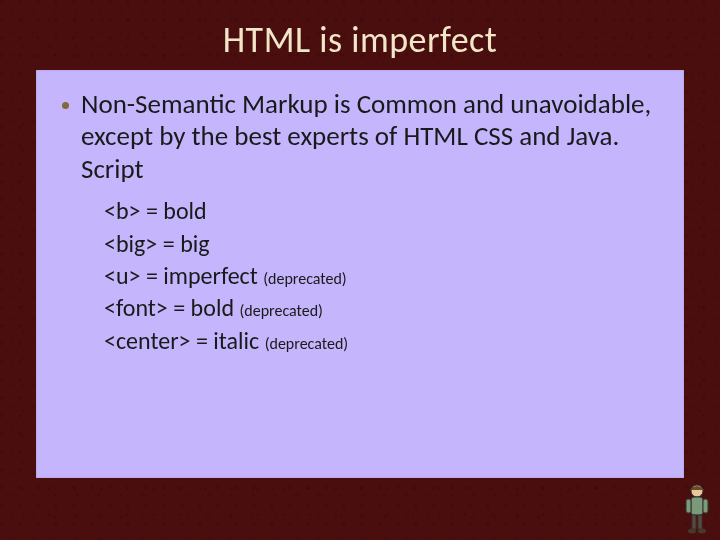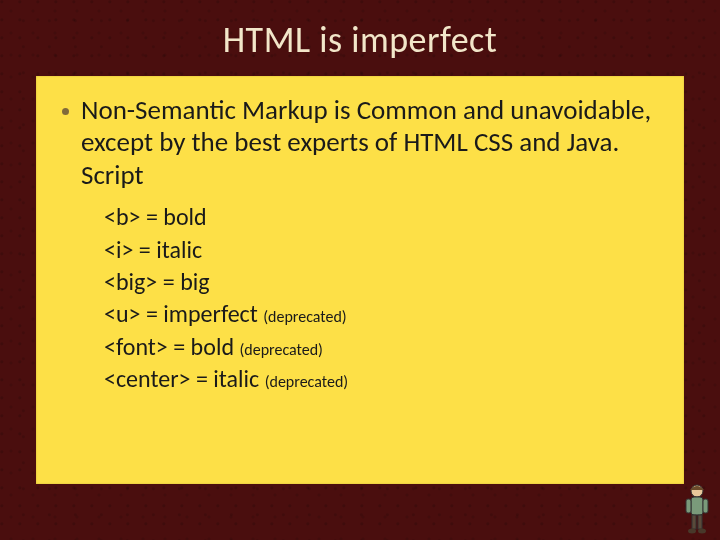--- a/index.html
+++ b/index.html
@@ -19,25 +19,25 @@
     position: relative;
     width: 720px;
     height: 540px;
   }
   .title {
     text-align: center;
     color: #f2e6c9;
     font-size: 36px;
     font-weight: 400;
     padding-top: 18px;
-    padding-bottom: 14px;
+    padding-bottom: 8px;
     letter-spacing: 0.5px;
   }
   .content-box {
-    background: #fde047;
+    background: #c4b5fd;
     margin: 0 auto;
     width: 648px;
     height: 408px;
     padding: 18px 26px 18px 26px;
     box-shadow: inset 0 0 2px rgba(0,0,0,0.2);
   }
   .bullet-row {
     display: flex;
     align-items: flex-start;
     margin-bottom: 10px;
@@ -89,23 +89,20 @@
     <div class="bullet-row">
       <div class="bullet-dot"></div>
       <div class="bullet-text">Non-Semantic Markup is Common and unavoidable, except by the best experts of HTML CSS and Java. Script</div>
     </div>
 
     <div class="sub-list">
       <div class="sub-item">
         <span>&lt;b&gt;</span><span> = bold</span><span class="dep"></span>
       </div>
       <div class="sub-item">
-        <span>&lt;i&gt;</span><span> = italic</span><span class="dep"></span>
-      </div>
-      <div class="sub-item">
         <span>&lt;big&gt;</span><span> = big</span><span class="dep"></span>
       </div>
       <div class="sub-item">
         <span>&lt;u&gt;</span><span> = imperfect </span><span class="dep">(deprecated)</span>
       </div>
       <div class="sub-item">
         <span>&lt;font&gt;</span><span> = bold </span><span class="dep">(deprecated)</span>
       </div>
       <div class="sub-item">
         <span>&lt;center&gt;</span><span> = italic </span><span class="dep">(deprecated)</span>

